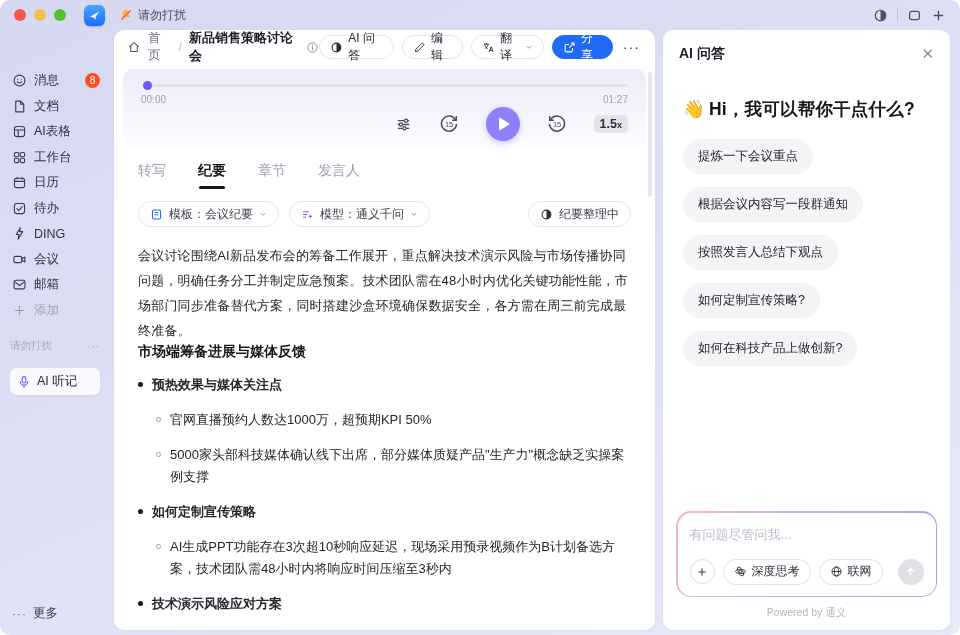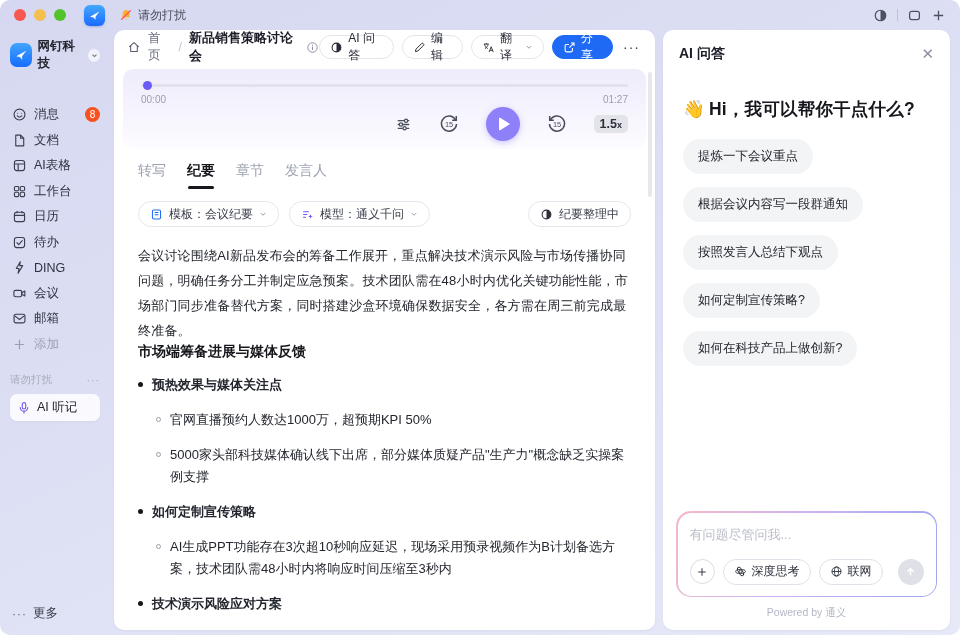--- a/index.html
+++ b/index.html
@@ -31,21 +31,21 @@
   .ws-icon { width:24px; height:24px; border-radius:7px; background:linear-gradient(180deg,#41a5fd,#176cff); display:flex; align-items:center; justify-content:center; }
   .ws-name { font-size:12.5px; font-weight:700; color:#23262f; }
   .ws-chev { width:13px; height:13px; border-radius:50%; background:rgba(255,255,255,.65); color:#6b7080; display:flex; align-items:center; justify-content:center; }
   .nav { margin-top:30px; display:flex; flex-direction:column; }
   .nav-item { height:25.5px; display:flex; align-items:center; gap:7px; font-size:12.5px; color:#2e3240; padding-left:2px; }
   .nav-item .ni { color:#3a3f4e; display:flex; }
   .nav-item.dim { color:#9aa0b2; } .nav-item.dim .ni { color:#9aa0b2; }
   .badge { margin-left:auto; min-width:15px; height:15px; border-radius:8px; background:#f9501f; color:#fff; font-size:10px; display:flex; align-items:center; justify-content:center; padding:0 4px; }
   .sec-label { margin-top:16px; display:flex; align-items:center; font-size:10.5px; color:#a7abbd; }
   .sec-label .dots { margin-left:auto; letter-spacing:1px; }
-  .recent-item { margin-top:7px; height:27px; display:flex; align-items:center; gap:6px; background:rgba(255,255,255,.85); border-radius:7px; padding:0 7px; font-size:12.5px; color:#23262f; box-shadow:0 1px 2px rgba(50,50,100,.05); }
+  .recent-item { margin-top:15px; height:27px; display:flex; align-items:center; gap:6px; background:rgba(255,255,255,.85); border-radius:7px; padding:0 7px; font-size:12.5px; color:#23262f; box-shadow:0 1px 2px rgba(50,50,100,.05); }
   .sb-spacer { flex:1; }
   .more-row { display:flex; align-items:center; gap:6px; font-size:12.5px; color:#3c404e; padding-left:2px; }
   .more-row .dots { color:#5a5e6e; letter-spacing:1px; font-size:12px; }
   
   .main-card { flex:1; background:#fff; border-radius:10px; display:flex; flex-direction:column; min-width:0; position:relative; box-shadow:0 1px 3px rgba(40,40,90,.05); overflow:hidden; }
   .ai-card { width:287px; flex:0 0 287px; background:#fff; border-radius:10px; display:flex; flex-direction:column; box-shadow:0 1px 3px rgba(40,40,90,.05); overflow:hidden; }
   
   .main-header { height:34px; flex:0 0 34px; display:flex; align-items:center; padding:0 13px; }
   .crumb { display:flex; align-items:center; gap:7px; font-size:12.5px; color:#6b7080; }
   .crumb .home { color:#565b6b; display:flex; }
@@ -64,21 +64,21 @@
   .track { position:absolute; top:3px; left:0; right:0; height:3px; border-radius:2px; background:#e3e1ee; }
   .knob { position:absolute; top:0; left:2px; width:9px; height:9px; border-radius:50%; background:#6a5af9; }
   .times { display:flex; justify-content:space-between; font-size:10px; color:#9a9eae; margin-top:4px; }
   .controls { display:flex; align-items:center; justify-content:flex-end; gap:26px; margin-top:2px; }
   .ctl { color:#4a4e5c; display:flex; align-items:center; }
   .play { width:34px; height:34px; border-radius:50%; background:#8d80f8; display:flex; align-items:center; justify-content:center; box-shadow:0 2px 6px rgba(120,100,250,.35); }
   .play .tri { width:0; height:0; border-left:11px solid #fff; border-top:7px solid transparent; border-bottom:7px solid transparent; margin-left:3px; border-radius:2px; }
   .speed { background:#e3e3ea; border-radius:5px; padding:2px 6px; font-size:12.5px; font-weight:700; color:#2c2f3a; }
   .speed small { font-size:9px; font-weight:700; }
   
-  .tabs { padding:13px 24px 0; display:flex; gap:21px; font-size:14px; color:#9ca1b0; }
+  .tabs { padding:13px 24px 0; display:flex; gap:32px; font-size:14px; color:#9ca1b0; }
   .tab { padding-bottom:9px; position:relative; }
   .tab.active { color:#17181d; font-weight:700; }
   .tab.active::after { content:""; position:absolute; left:50%; transform:translateX(-50%); bottom:0; width:26px; height:3px; border-radius:2px; background:#17181d; }
   
   .pillsrow { padding:12px 24px 2px; display:flex; align-items:center; gap:10px; }
   .pill { height:26px; border:1px solid #e6e7ee; border-radius:15px; display:flex; align-items:center; gap:6px; padding:0 11px; font-size:12px; color:#3a3e4a; background:#fff; }
   .pill .chev { color:#9a9eae; display:flex; }
   .status-pill { margin-left:auto; }
   .status-pill .spin { color:#2c2f3a; display:flex; }
   
@@ -155,33 +155,20 @@
         <svg width="15" height="15" viewBox="0 0 16 16" fill="none" stroke="#4c5060" stroke-width="1.4">
             <path d="M8 3v10M3 8h10"></path>
           </svg>
       </span>
     </div>
   </div>
 
   <div class="app">
 
     <div class="sidebar">
-      <div class="ws">
-        <span class="ws-icon">
-          <svg width="14" height="14" viewBox="0 0 16 16">
-              <path d="M2.5 9.5L14 3.2 9.2 9.4l.2 3.9-2.6-2.9z" fill="#fff"></path>
-            </svg>
-        </span>
-        <span class="ws-name">网钉科技</span>
-        <span class="ws-chev">
-          <svg width="7" height="7" viewBox="0 0 16 16" fill="none" stroke="#6b7080" stroke-width="2.4">
-              <path d="M3.5 6l4.5 4.5L12.5 6"></path>
-            </svg>
-        </span>
-      </div>
 
       <div class="nav">
         <div class="nav-item">
           <span class="ni">
               <svg width="15" height="15" viewBox="0 0 16 16" fill="none" stroke="currentColor" stroke-width="1.2">
                 <circle cx="8" cy="8" r="5.8"></circle>
                 <path d="M5.6 9.3c.6.9 1.5 1.4 2.4 1.4s1.8-.5 2.4-1.4" stroke-linecap="round"></path>
                 <circle cx="6" cy="6.6" r=".55" fill="currentColor" stroke="none"></circle>
                 <circle cx="10" cy="6.6" r=".55" fill="currentColor" stroke="none"></circle>
               </svg>

